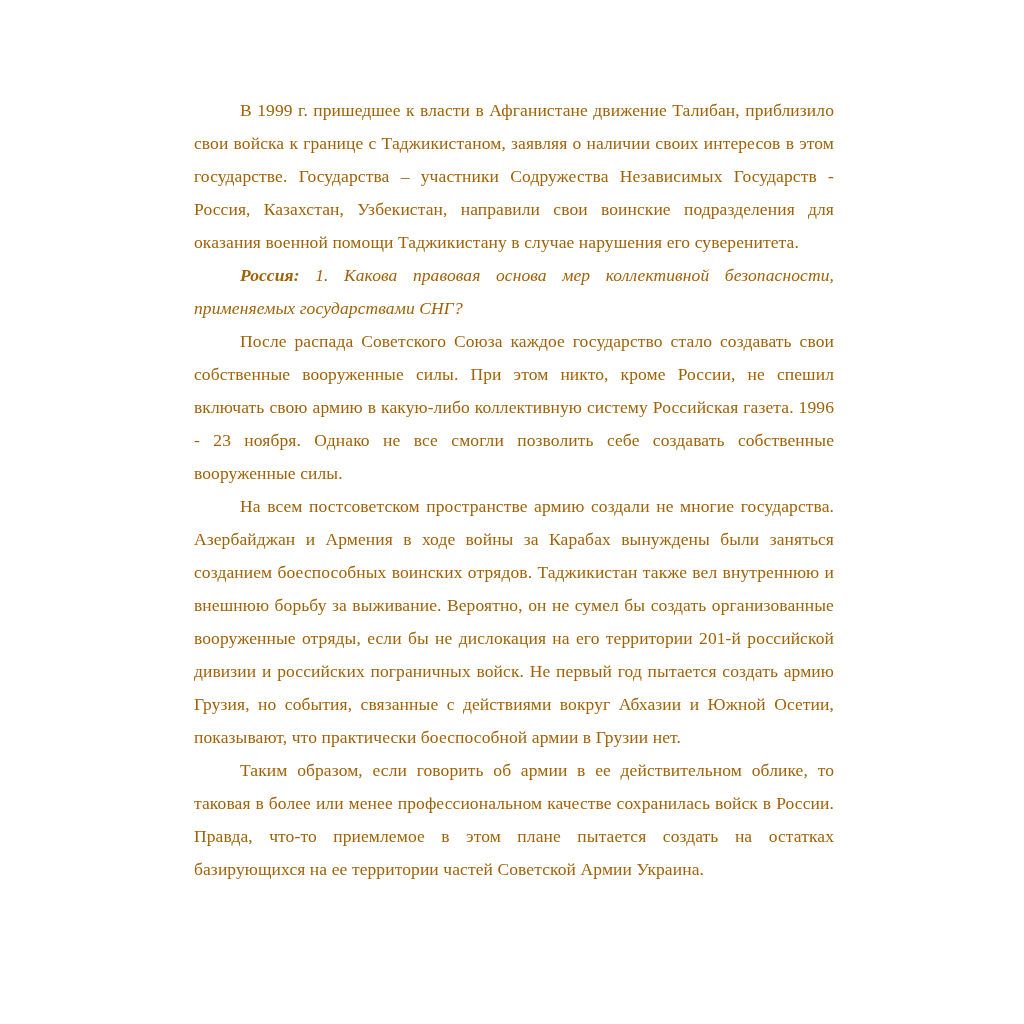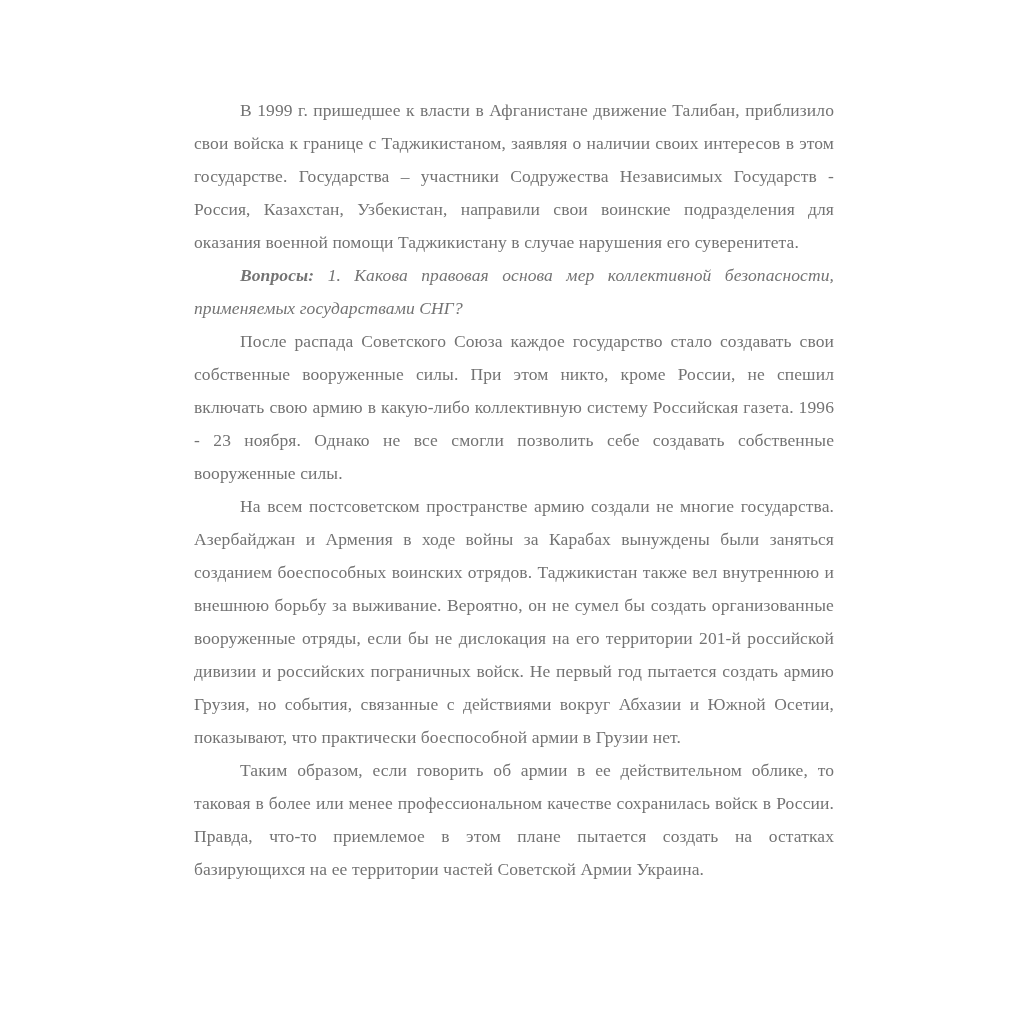--- a/index.html
+++ b/index.html
@@ -21,40 +21,40 @@
     position: absolute;
     left: 194px;
     top: 94px;
     width: 640px;
   }
   .text-block p {
     font-size: 17.5px;
     line-height: 33px;
     text-align: justify;
     text-indent: 46px;
-    color: #737373;
+    color: #a16207;
     letter-spacing: 0.1px;
   }
   .questions {
     font-style: italic;
   }
   .questions .q-label {
     font-weight: bold;
     font-style: italic;
   }
 </style>
 </head>
 <body>
 
 <div class="page">
   <div class="text-block">
 
     <p>В 1999 г. пришедшее к власти в Афганистане движение Талибан, приблизило свои войска к границе с Таджикистаном, заявляя о наличии своих интересов в этом государстве. Государства – участники Содружества Независимых Государств - Россия, Казахстан, Узбекистан, направили свои воинские подразделения для оказания военной помощи Таджикистану в случае нарушения его суверенитета.</p>
 
-    <p class="questions"><span class="q-label">Вопросы:</span> <span>1. Какова правовая основа мер коллективной безопасности, применяемых государствами СНГ?</span></p>
+    <p class="questions"><span class="q-label">Россия:</span> <span>1. Какова правовая основа мер коллективной безопасности, применяемых государствами СНГ?</span></p>
 
     <p>После распада Советского Союза каждое государство стало создавать свои собственные вооруженные силы. При этом никто, кроме России, не спешил включать свою армию в какую-либо коллективную систему Российская газета. 1996 - 23 ноября. Однако не все смогли позволить себе создавать собственные вооруженные силы.</p>
 
     <p>На всем постсоветском пространстве армию создали не многие государства. Азербайджан и Армения в ходе войны за Карабах вынуждены были заняться созданием боеспособных воинских отрядов. Таджикистан также вел внутреннюю и внешнюю борьбу за выживание. Вероятно, он не сумел бы создать организованные вооруженные отряды, если бы не дислокация на его территории 201-й российской дивизии и российских пограничных войск. Не первый год пытается создать армию Грузия, но события, связанные с действиями вокруг Абхазии и Южной Осетии, показывают, что практически боеспособной армии в Грузии нет.</p>
 
     <p>Таким образом, если говорить об армии в ее действительном облике, то таковая в более или менее профессиональном качестве сохранилась войск в России. Правда, что-то приемлемое в этом плане пытается создать на остатках базирующихся на ее территории частей Советской Армии Украина.</p>
 
   </div>
 </div>
 

